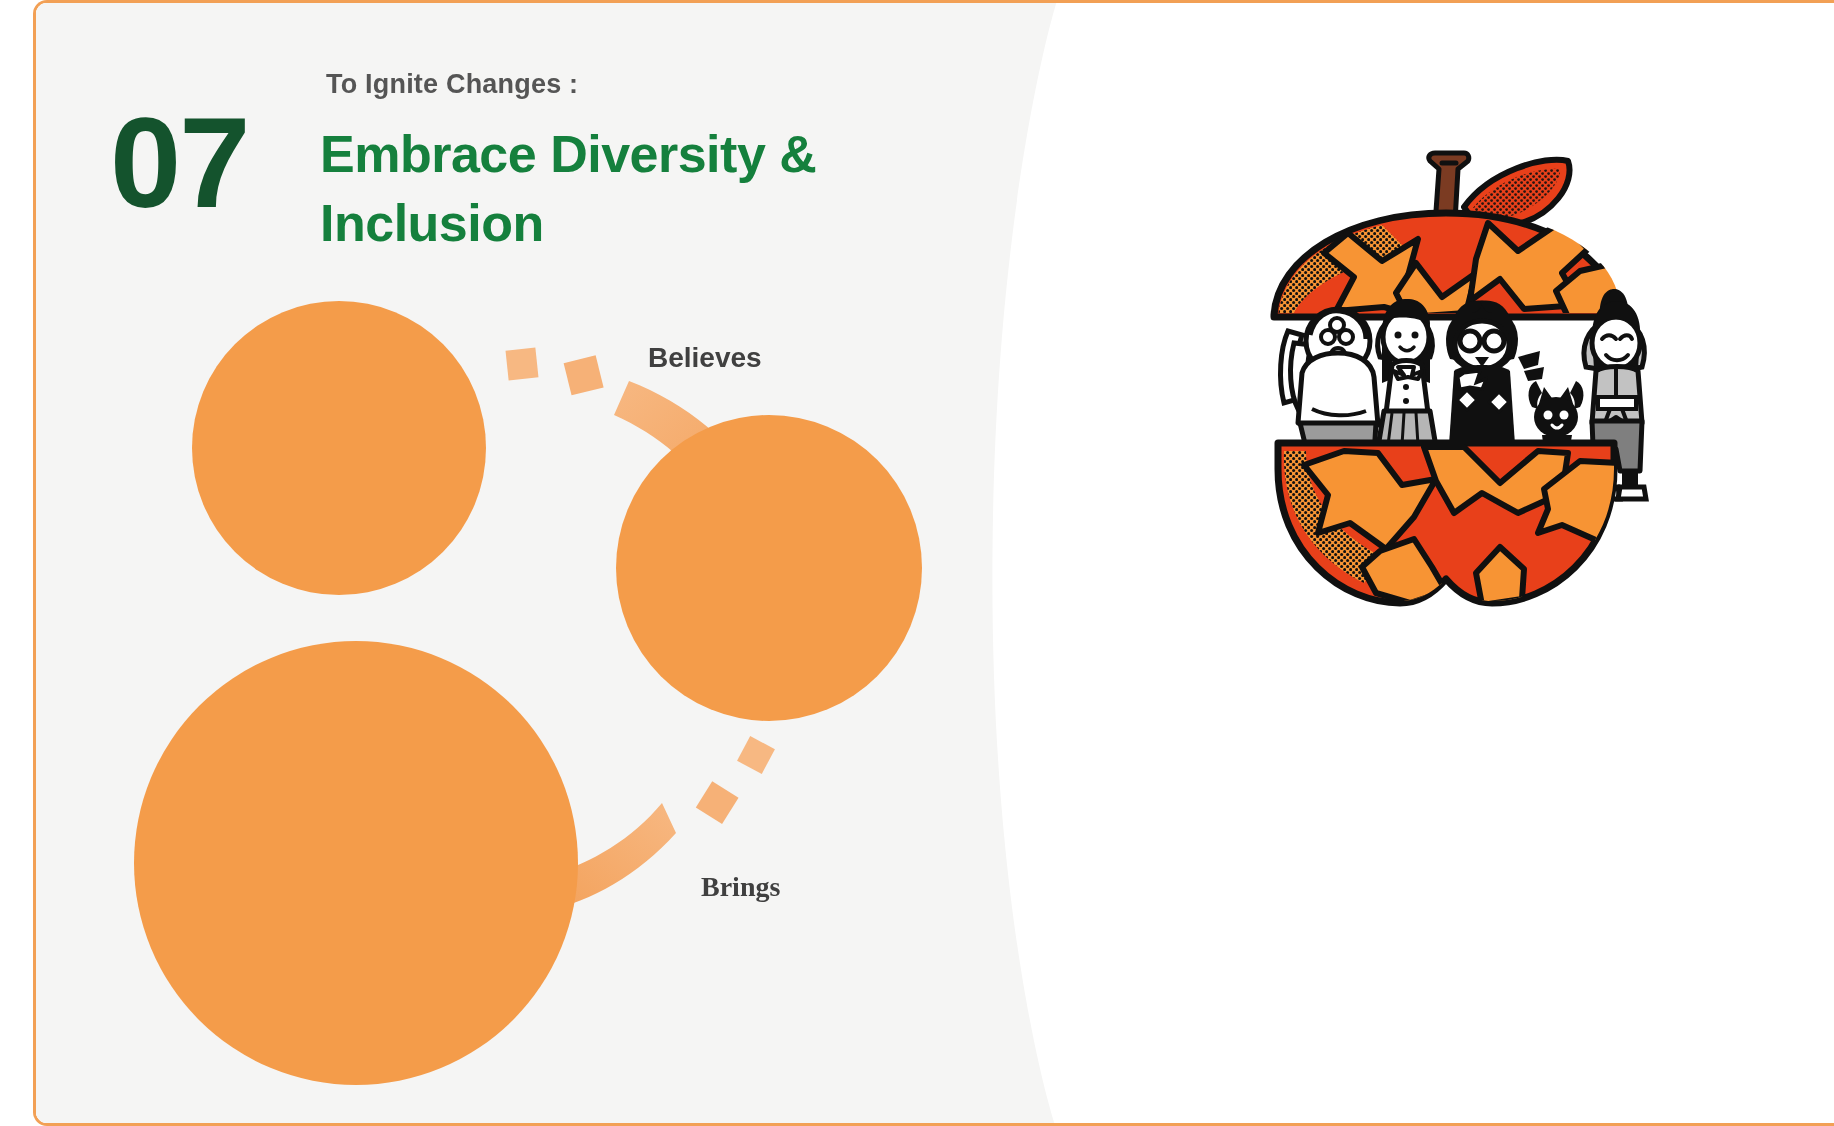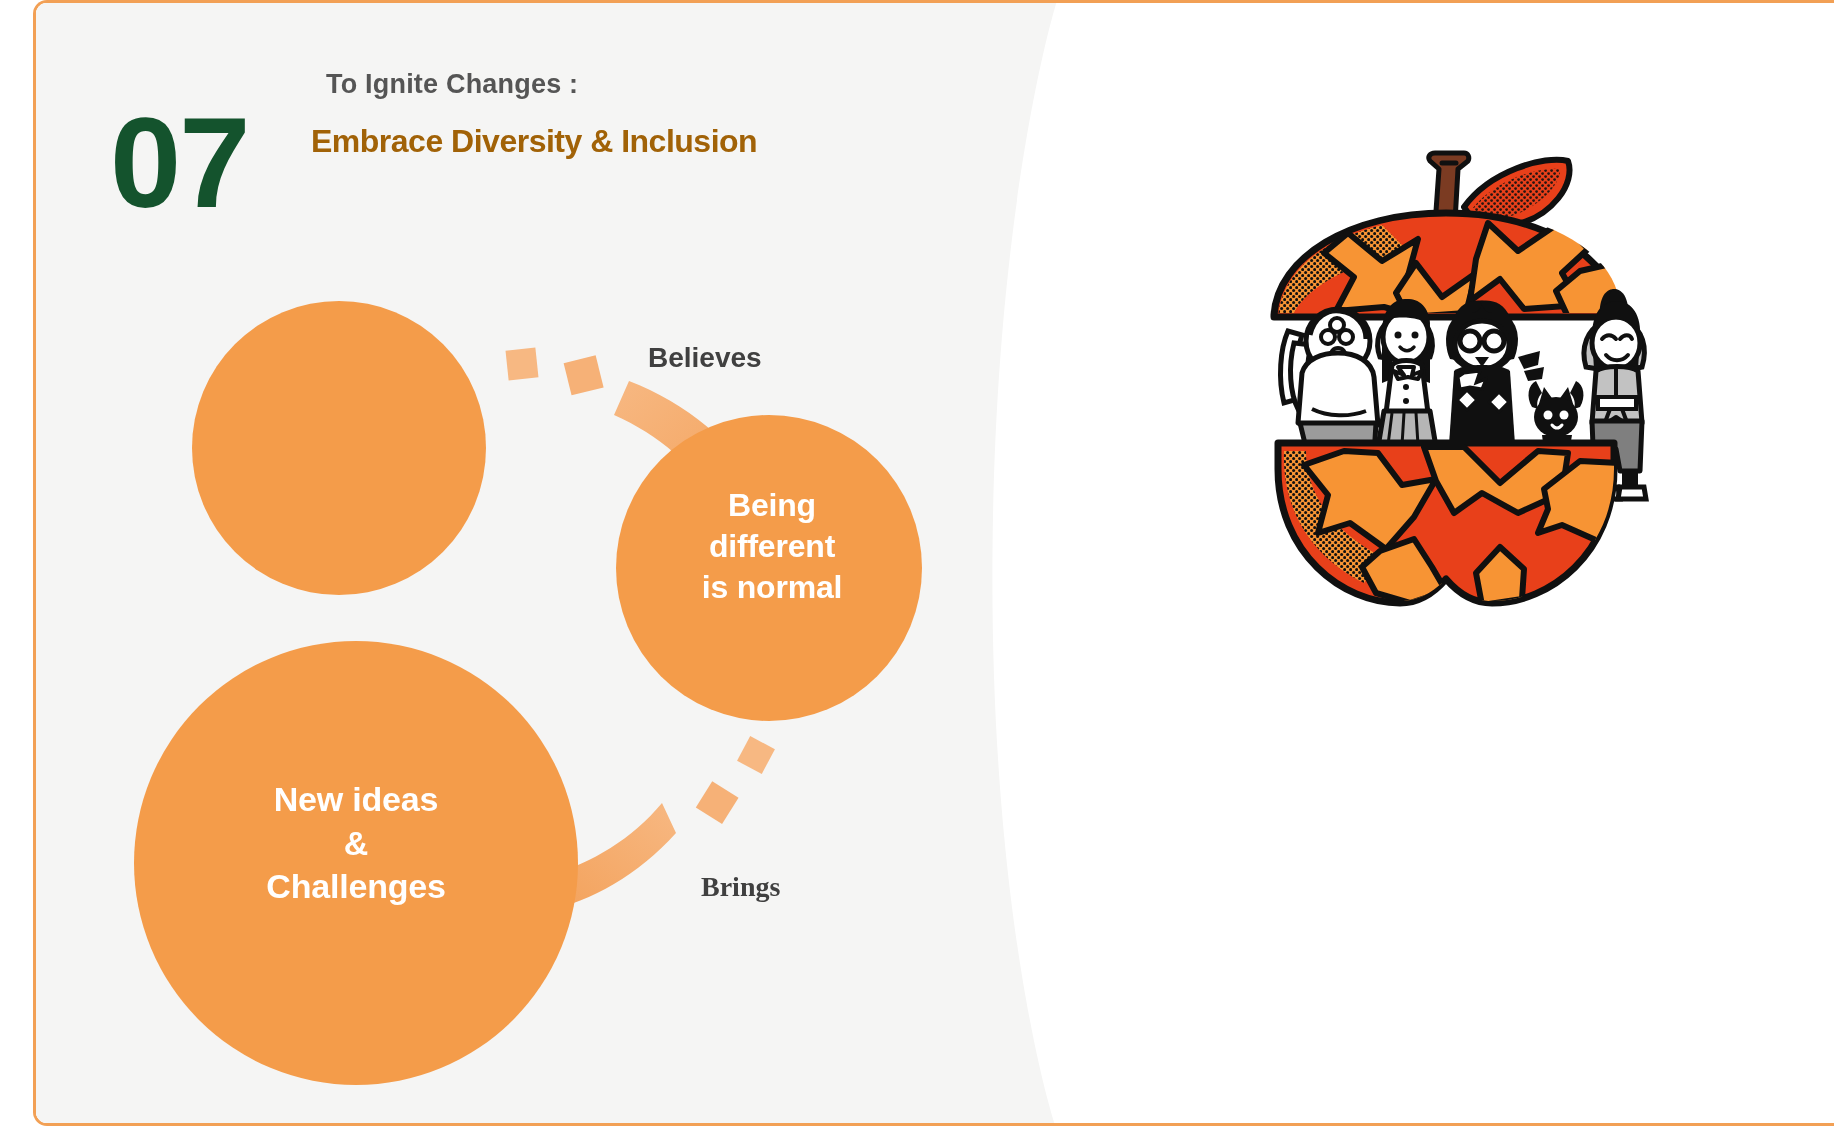--- a/index.html
+++ b/index.html
@@ -51,27 +51,27 @@
     left: 74px;
     top: 96px;
     font-size: 128px;
     line-height: 1;
     font-weight: bold;
     color: #14532d;
     letter-spacing: -2px;
   }
   .headline {
     position: absolute;
-    left: 275px;
+    left: 284px;
     top: 117px;
     width: 600px;
-    font-size: 32px;
+    font-size: 52px;
     line-height: 1.33;
     font-weight: bold;
-    color: #a16207;
+    color: #15803d;
     letter-spacing: -0.5px;
   }
 
   
   .diagram {
     position: absolute;
     left: 0;
     top: 0;
     width: 1030px;
     height: 1126px;
@@ -176,26 +176,20 @@
         <rect x="706" y="738" width="28" height="28" transform="rotate(28 720 752)" fill="#f7b882"></rect>
         <rect x="666" y="784" width="31" height="31" transform="rotate(32 681 799)" fill="#f6b177"></rect>
         <path d="M640,830 C602,872 556,898 510,908 L514,872 C556,860 596,836 626,800 Z" fill="url(#taperBot)"></path>
       </g>
 
       <circle cx="303" cy="445" r="147" fill="#f49c4a"></circle>
       <circle cx="733" cy="565" r="153" fill="#f49c4a"></circle>
       <circle cx="320" cy="860" r="222" fill="#f49c4a"></circle>
     </svg>
 
-    <div class="circle-label lbl-diff">Being
-different
-is normal</div>
-    <div class="circle-label lbl-new">New ideas
-&amp;
-Challenges</div>
 
     <div class="arc-word word-believes">Believes</div>
     <div class="arc-word word-brings">Brings</div>
   </div>
 
   <div class="illustration">
     <svg viewBox="0 0 428 512" aria-hidden="true">
       <defs>
         <pattern id="halftone" width="6" height="6" patternUnits="userSpaceOnUse">
           <rect width="6" height="6" fill="#f79434"></rect>

